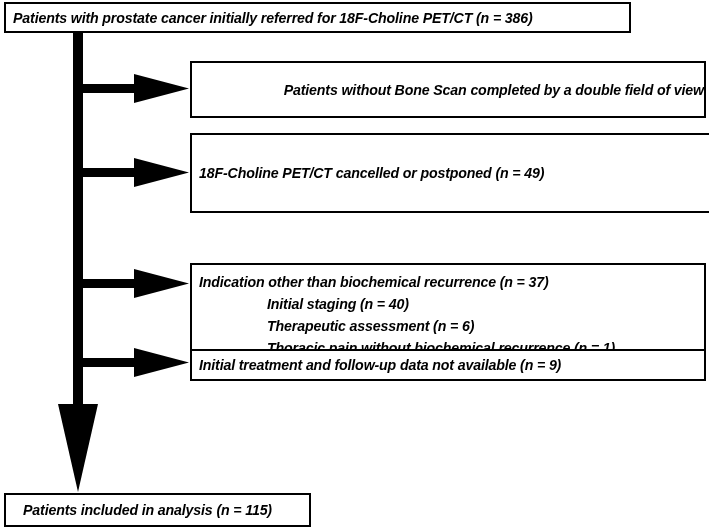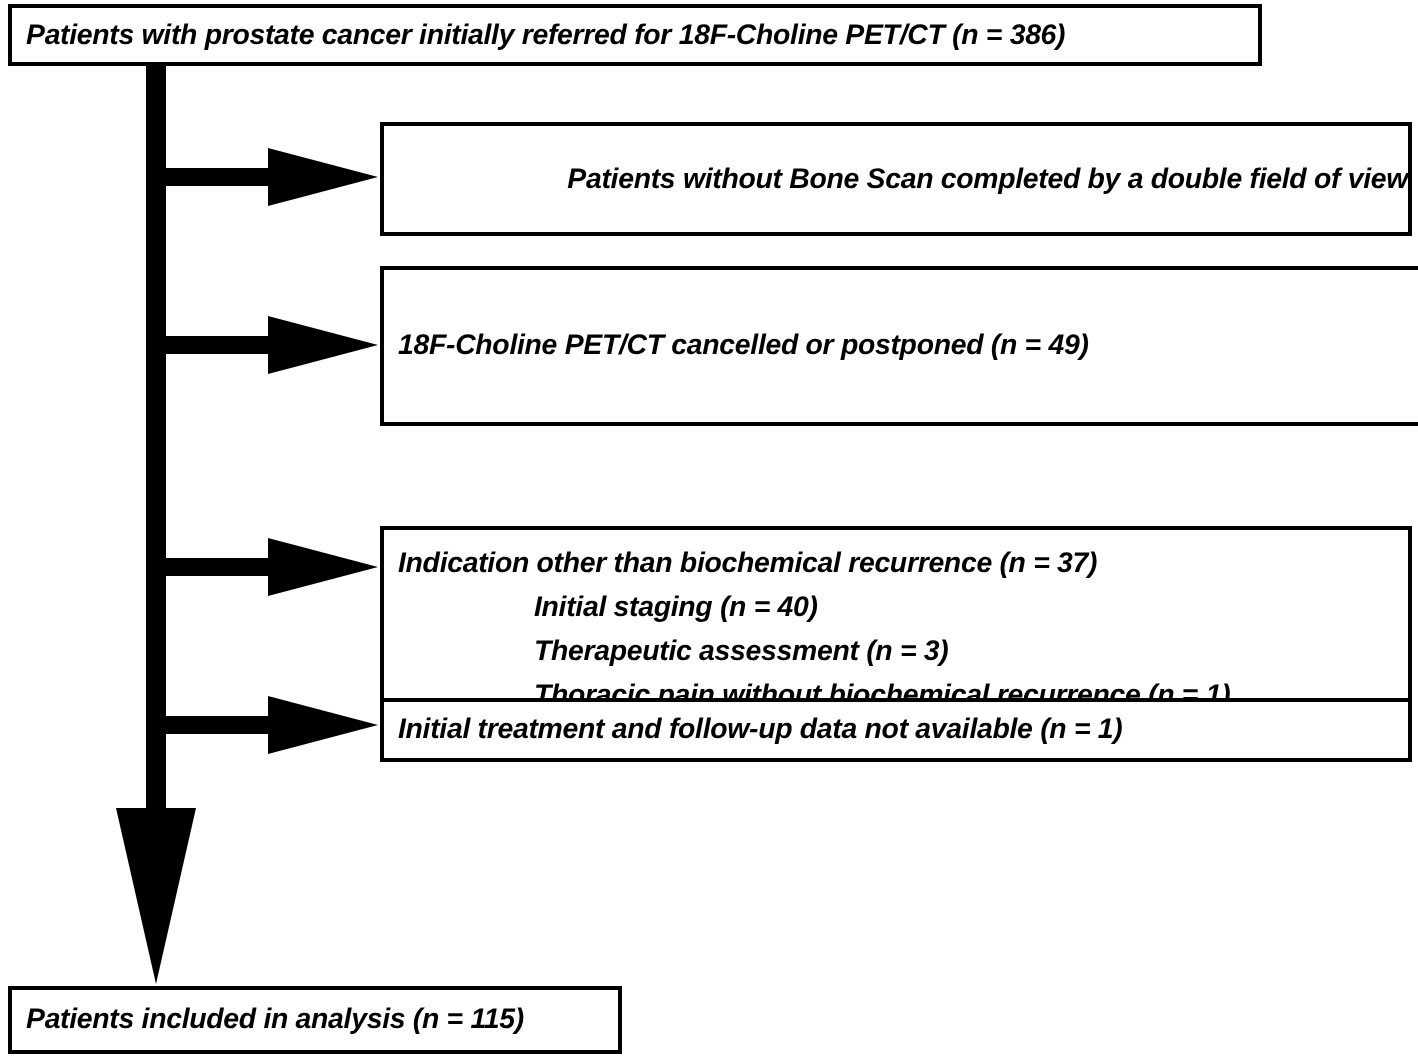--- a/index.html
+++ b/index.html
@@ -46,21 +46,21 @@
     width: 627px;
     height: 31px;
     padding-left: 7px;
   }
   
   #box-bottom {
     left: 4px;
     top: 493px;
     width: 307px;
     height: 34px;
-    padding-left: 7px;
+    padding-left: 17px;
   }
   
   #box-ex1 { left: 190px; top: 61px;  width: 516px; height: 57px;  padding-left: 24px; align-items: flex-end; }
   #box-ex2 { left: 190px; top: 133px; width: 556px; height: 80px;  padding-left: 7px; }
   #box-ex3 { left: 190px; top: 232px; width: 516px; height: 103px; padding-left: 7px; margin-top: 31px; }
   #box-ex4 { left: 190px; top: 349px; width: 516px; height: 32px;  padding-left: 7px; }
 
   .indent { padding-left: 68px; }
 
   
@@ -112,25 +112,25 @@
     <div class="line">Patients without Bone Scan completed by a double field of view</div>
   </div>
 
   <div class="box" id="box-ex2">
     <div class="line">18F-Choline PET/CT cancelled or postponed (n = 49)</div>
   </div>
 
   <div class="box" id="box-ex3">
     <div class="line">Indication other than biochemical recurrence (n = 37)</div>
     <div class="line indent">Initial staging (n = 40)</div>
-    <div class="line indent">Therapeutic assessment (n = 3)</div>
+    <div class="line indent">Therapeutic assessment (n = 6)</div>
     <div class="line indent">Thoracic pain without biochemical recurrence (n = 1)</div>
   </div>
 
   <div class="box" id="box-ex4">
-    <div class="line">Initial treatment and follow-up data not available (n = 1)</div>
+    <div class="line">Initial treatment and follow-up data not available (n = 9)</div>
   </div>
 
   <div class="box" id="box-bottom">
     <div class="line">Patients included in analysis (n = 115)</div>
   </div>
 
 </div>
 
 </body></html>

